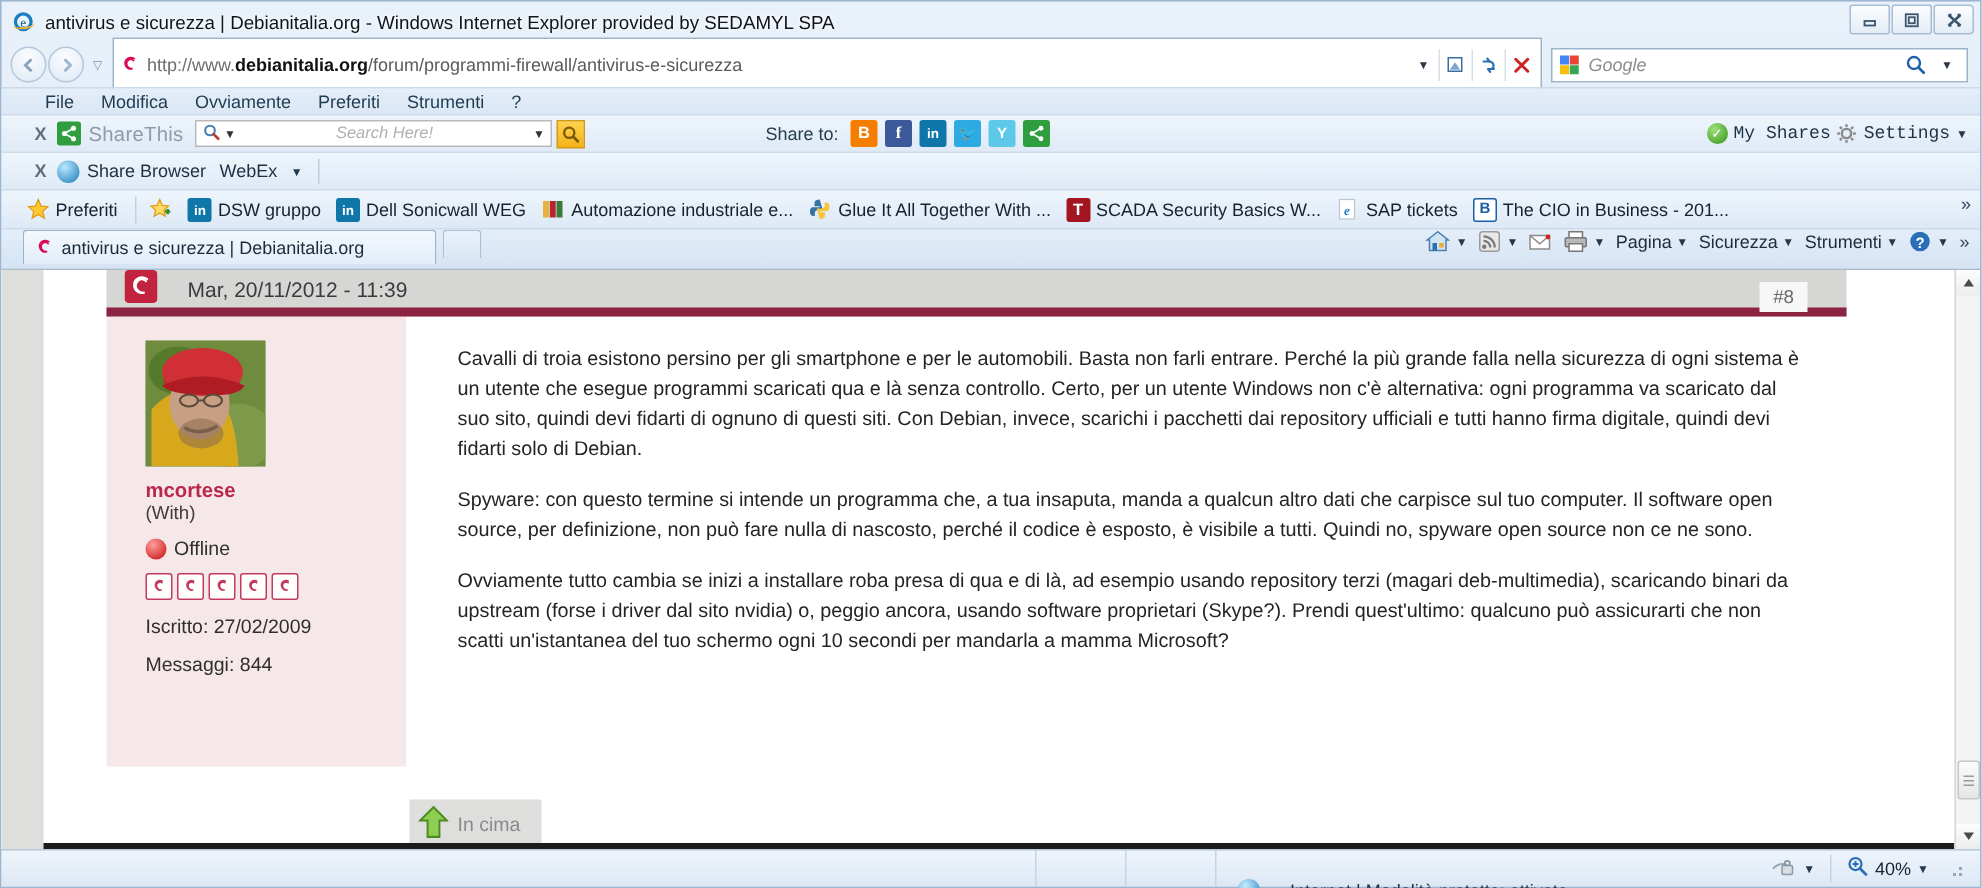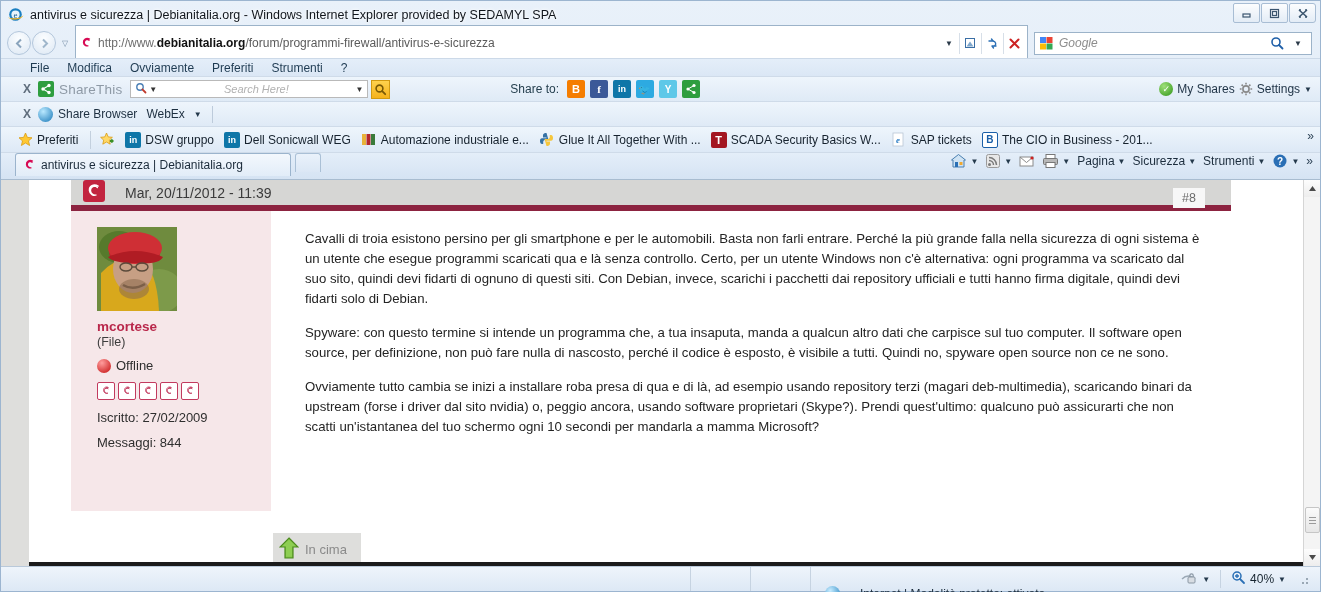--- a/index.html
+++ b/index.html
@@ -117,21 +117,21 @@
   .st-search .cdn2 { color:#333; font-size:8px; margin-left:4px; margin-right:2px;}
   .st-go {
     width:19px;height:19px;margin-left:3px;background:linear-gradient(to bottom,#ffd24d,#f5b21a);
     border:1px solid #d29a10; display:flex;align-items:center;justify-content:center; flex:0 0 19px;
   }
   .share-to { margin-left:120px; color:#26404f; font-size:12px; }
   .sicons { display:flex; align-items:center; margin-left:8px; gap:5px;}
   .sic { width:18px;height:18px;border-radius:2px;display:flex;align-items:center;justify-content:center;
         color:#fff;font-size:11px;font-weight:bold;flex:0 0 18px;}
   .tb-right { margin-left:auto; display:flex; align-items:center; padding-right:8px; gap:4px;}
-  .tb-right .lbl { font-size:12px; color:#1e3245; }
+  .tb-right .lbl { font-size:12px; color:#1e3245;font-family:Liberation Mono, monospace; }
   .check-green {
     width:14px;height:14px;border-radius:50%;
     background:radial-gradient(circle at 35% 30%,#9fe07a,#2f9416);
     color:#fff;font-size:9px;display:flex;align-items:center;justify-content:center;flex:0 0 14px;
   }
   .gear { width:14px;height:14px;flex:0 0 14px; }
   .caret8 { font-size:8px; color:#24394b; }
 
   .wx-globe { width:15px;height:15px;border-radius:50%;flex:0 0 15px;margin:0 5px 0 3px;
     background:radial-gradient(circle at 35% 30%,#b9e9ff,#1878b8);}
@@ -614,21 +614,21 @@
                 <ellipse cx="38" cy="21" rx="27" ry="16" fill="#cf2f35"></ellipse>
                 <path d="M11 30 Q38 18 66 30 Q62 38 38 36 Q16 36 11 30 Z" fill="#b01c24"></path>
                 <ellipse cx="29" cy="40" rx="6" ry="4" fill="none" stroke="#5a4a3a" stroke-width="1.4"></ellipse>
                 <ellipse cx="45" cy="40" rx="6" ry="4" fill="none" stroke="#5a4a3a" stroke-width="1.4"></ellipse>
                 <path d="M35 40 L39 40" stroke="#5a4a3a" stroke-width="1.4"></path>
                 <path d="M26 58 Q36 64 48 57" stroke="#6b5340" stroke-width="2.5" fill="none"></path>
                 <ellipse cx="37" cy="62" rx="15" ry="10" fill="#8a6a4e" opacity=".55"></ellipse>
               </svg>
             </div>
             <div class="uname">mcortese</div>
-            <div class="urank">(File)</div>
+            <div class="urank">(With)</div>
             <div class="ustatus">
               <span class="dot-red"></span>
               <span>Offline</span>
             </div>
             <div class="badges">
               <span class="badge">
                   <svg width="12" height="12" viewBox="0 0 12 12">
                     <path d="M8.6 2.6 C5.8 1 3.2 3 3.6 5.6 C3.9 7.8 6 9 7.8 8.2 C5.9 8.5 4.5 7.3 4.4 5.6 C4.3 3.8 6.1 2.5 8 3.2 C7 2.5 5.8 2.8 5.3 3.6 C6.1 2.9 7.5 2.8 8.4 3.8" fill="none" stroke="#c23a5e" stroke-width=".95"></path>
                   </svg>
                 </span>

